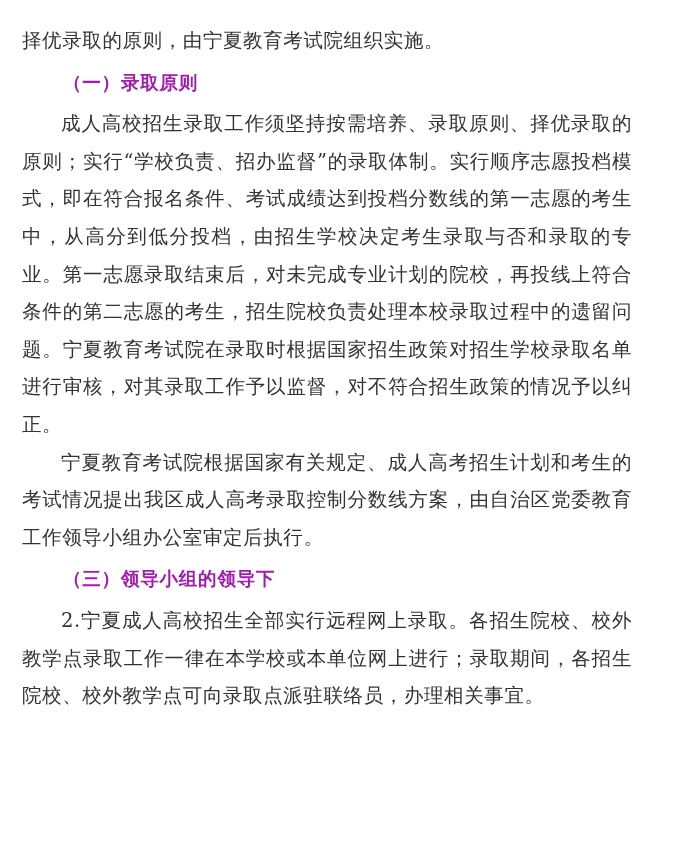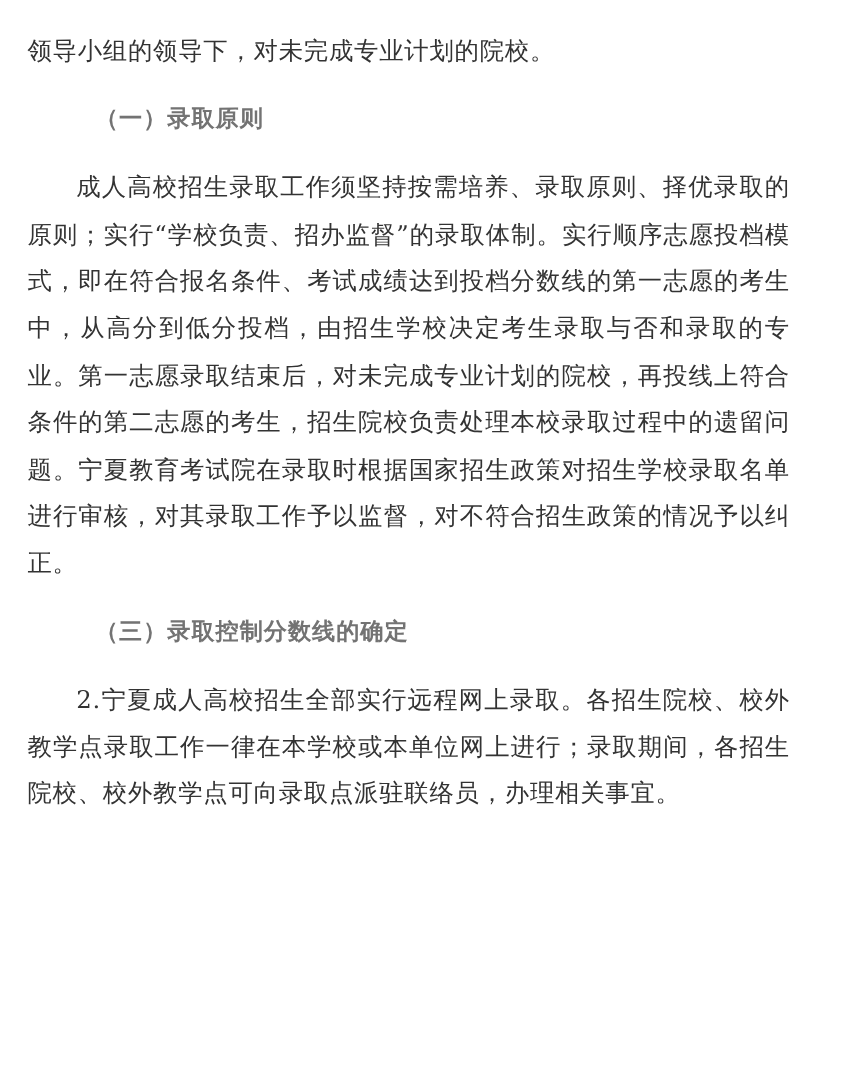--- a/index.html
+++ b/index.html
@@ -26,31 +26,32 @@
     }
     .para {
       margin: 0;
       text-indent: 2em;
       text-align: justify;
     }
     .para.noindent {
       text-indent: 0;
     }
     .heading {
-      margin: 17px;
+      margin: 4px;
       text-indent: 2em;
       font-weight: bold;
-      color: #737373;
+      color: #a21caf;
       font-family: "DejaVu Sans", "Liberation Sans", sans-serif;
       font-size: 18.5px;
       letter-spacing: 0.8px;
     }
   </style>
 </head>
 <body>
 
 <div class="page">
-  <p class="para noindent">领导小组的领导下，对未完成专业计划的院校。</p>
+  <p class="para noindent">择优录取的原则，由宁夏教育考试院组织实施。</p>
   <p class="heading">（一）录取原则</p>
   <p class="para">成人高校招生录取工作须坚持按需培养、录取原则、择优录取的原则；实行“学校负责、招办监督”的录取体制。实行顺序志愿投档模式，即在符合报名条件、考试成绩达到投档分数线的第一志愿的考生中，从高分到低分投档，由招生学校决定考生录取与否和录取的专业。第一志愿录取结束后，对未完成专业计划的院校，再投线上符合条件的第二志愿的考生，招生院校负责处理本校录取过程中的遗留问题。宁夏教育考试院在录取时根据国家招生政策对招生学校录取名单进行审核，对其录取工作予以监督，对不符合招生政策的情况予以纠正。</p>
-  <p class="heading">（三）录取控制分数线的确定</p>
+  <p class="para">宁夏教育考试院根据国家有关规定、成人高考招生计划和考生的考试情况提出我区成人高考录取控制分数线方案，由自治区党委教育工作领导小组办公室审定后执行。</p>
+  <p class="heading">（三）领导小组的领导下</p>
   <p class="para">2.宁夏成人高校招生全部实行远程网上录取。各招生院校、校外教学点录取工作一律在本学校或本单位网上进行；录取期间，各招生院校、校外教学点可向录取点派驻联络员，办理相关事宜。</p>
 </div>
 
 </body></html>

